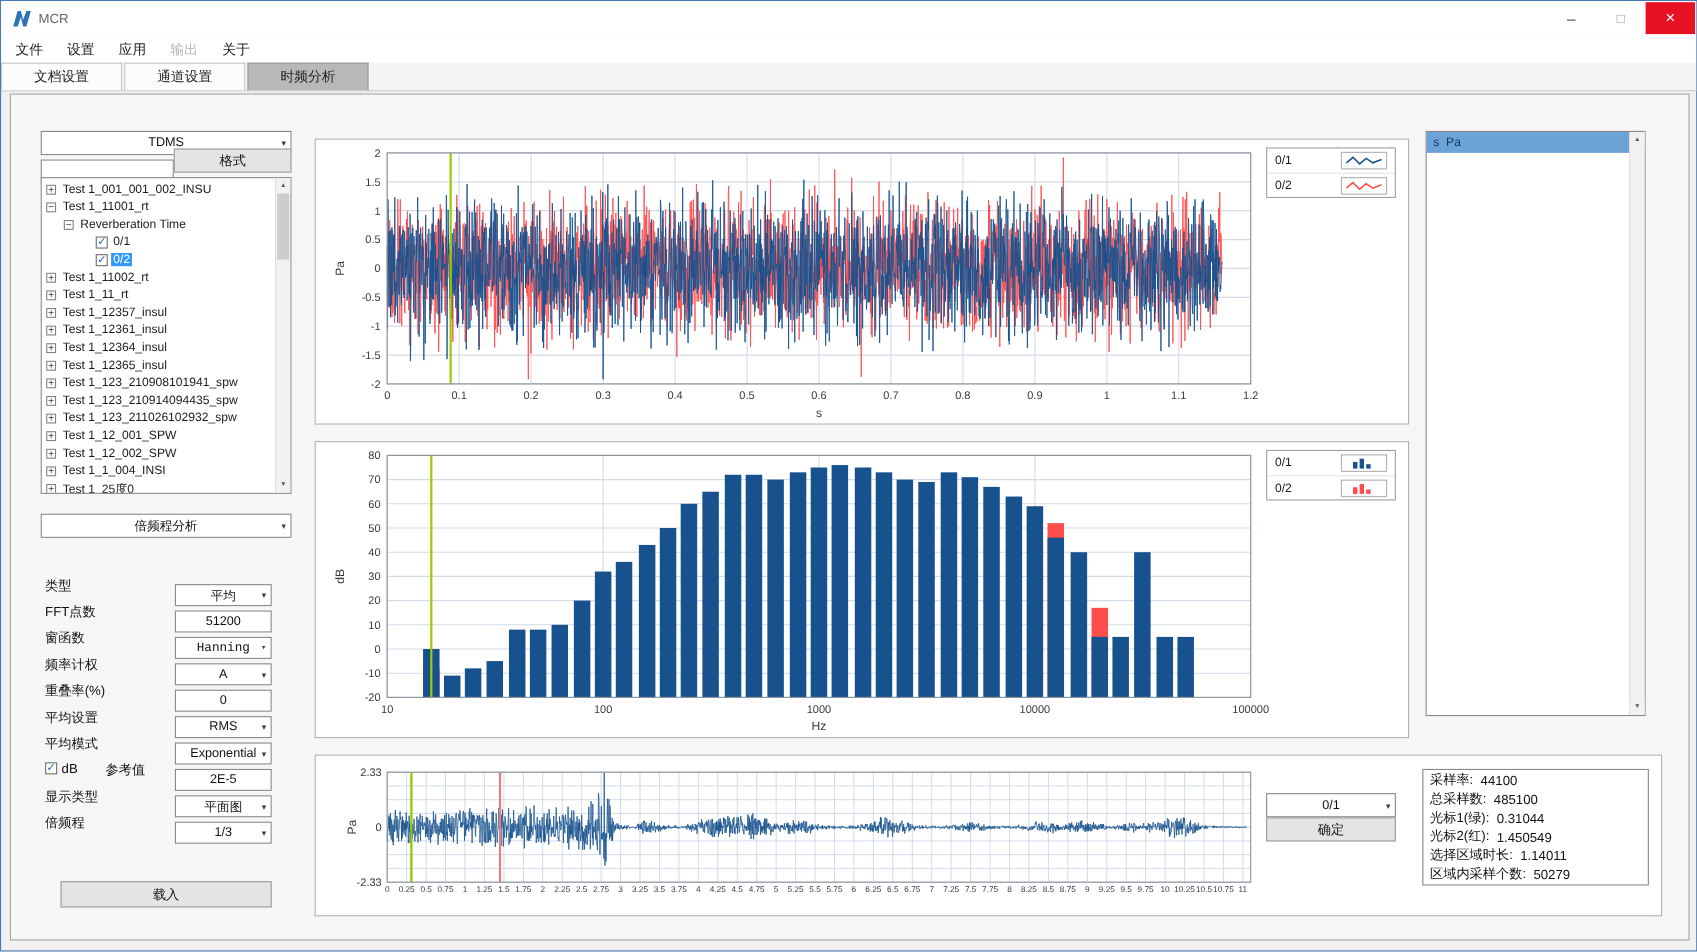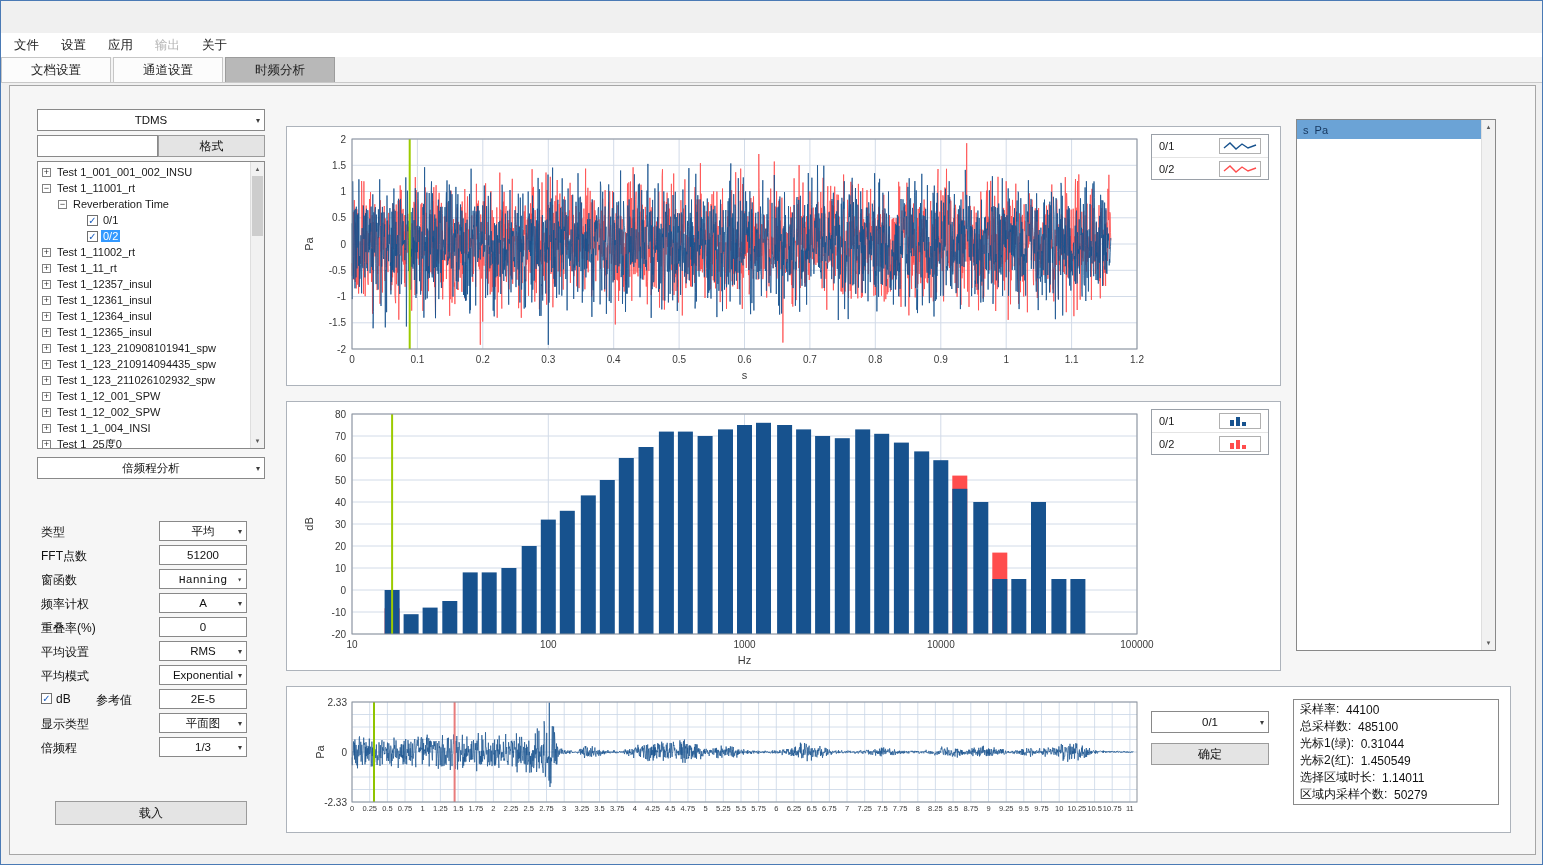--- a/index.html
+++ b/index.html
@@ -13,21 +13,21 @@
 .win-btn.min{right:91px;}
 .win-btn.max{right:46px;color:#999;font-size:12px;}
 .win-btn.close{right:1px;background:#e81123;color:#fff;font-size:15px;}
 .menubar{position:absolute;left:0;top:32px;width:100%;height:24px;background:#ffffff;display:flex;align-items:center;padding-left:2px;}
 .menu-item{padding:0 11px;font-size:12.5px;color:#222;height:24px;display:flex;align-items:center;}
 .menu-item.disabled{color:#b4b4b4;}
 .tabbar{position:absolute;left:0;top:56px;width:100%;height:26px;background:#f4f4f4;border-bottom:1px solid #c9c9c9;display:flex;align-items:flex-end;padding-left:0;}
 .tab{height:25px;min-width:110px;display:flex;align-items:center;justify-content:center;font-size:12.5px;background:#fcfcfc;border:1px solid #c6c6c6;border-bottom:none;margin-right:2px;padding:0 10px;color:#222;}
 .tab.active{background:#b8b8b8;border-color:#9c9c9c;}
 .main-panel{position:absolute;left:8px;top:84px;width:1527px;height:770px;border:1px solid #a6a6a6;background:#f6f6f6;}
-.combo,.txt{position:absolute;background:#fff;border:1px solid #898989;display:flex;align-items:center;justify-content:center;font-size:11.5px;color:#111;text-align:center;}
+.combo,.txt{position:absolute;background:#fff;border:1px solid #898989;display:flex;align-items:center;justify-content:center;font-size:11.5px;color:#111;text-align:center;margin-top:10px;}
 .combo .arrow{position:absolute;right:4px;font-size:8px;color:#3c3c3c;}
 .btn{position:absolute;background:#e4e4e4;border:1px solid #9b9b9b;display:flex;align-items:center;justify-content:center;font-size:12px;color:#111;}
 .tree-box{position:absolute;left:36px;top:160px;width:228px;height:288px;background:#fff;border:1px solid #898989;overflow:hidden;padding-top:2px;}
 .tree-row{height:16px;display:flex;align-items:center;font-size:11px;white-space:nowrap;}
 .expander{width:9px;height:9px;border:1px solid #828282;font-size:9px;line-height:7px;text-align:center;margin-right:4px;flex:none;color:#333;background:#fff;}
 .tree-spacer{width:13px;flex:none;}
 .cbx{width:11px;height:11px;border:1px solid #6f6f6f;background:#fff;margin-right:3px;font-size:10px;line-height:9px;text-align:center;color:#1d5fbf;flex:none;font-weight:bold;}
 .tree-label{padding:0 2px;}
 .tree-label.selected{background:#3399ff;color:#fff;}
 .form-label{position:absolute;left:40px;font-size:12px;color:#111;}
@@ -47,20 +47,29 @@
 .vscroll{position:absolute;top:0;right:0;width:14px;height:100%;background:#f1f1f1;border-left:1px solid #dedede;}
 .sb-arrow{position:absolute;left:0;width:13px;height:14px;display:flex;align-items:center;justify-content:center;font-size:6px;color:#5a5a5a;background:#f1f1f1;}
 .sb-thumb{position:absolute;left:1px;width:11px;background:#cdcdcd;}
 .info-box{position:absolute;left:1292px;top:698px;width:206px;height:106px;background:#fff;border:1px solid #898989;padding-top:1px;}
 .info-row{height:17px;display:flex;align-items:center;padding-left:6px;font-size:12px;white-space:pre;color:#111;}
 </style>
 </head>
 <body>
 
 <div id="app">
+  <div class="titlebar">
+    <svg class="app-logo" width="18" height="16" viewBox="0 0 18 16">
+        <path d="M1 15 L5 1 L8 1 L10 9 L13 1 L17 1 L13 15 L10 15 L8 7 L5 15 Z" fill="#2e74b5"></path>
+      </svg>
+    <span class="app-title">MCR</span>
+    <div class="win-btn min">–</div>
+    <div class="win-btn max">□</div>
+    <div class="win-btn close">×</div>
+  </div>
   <div class="menubar" id="menubar">
       <div class="menu-item">文件</div>
       <div class="menu-item">设置</div>
       <div class="menu-item">应用</div>
       <div class="menu-item disabled">输出</div>
       <div class="menu-item">关于</div>
     </div>
   <div class="tabbar" id="tabbar">
       <div class="tab">文档设置</div>
       <div class="tab">通道设置</div>

